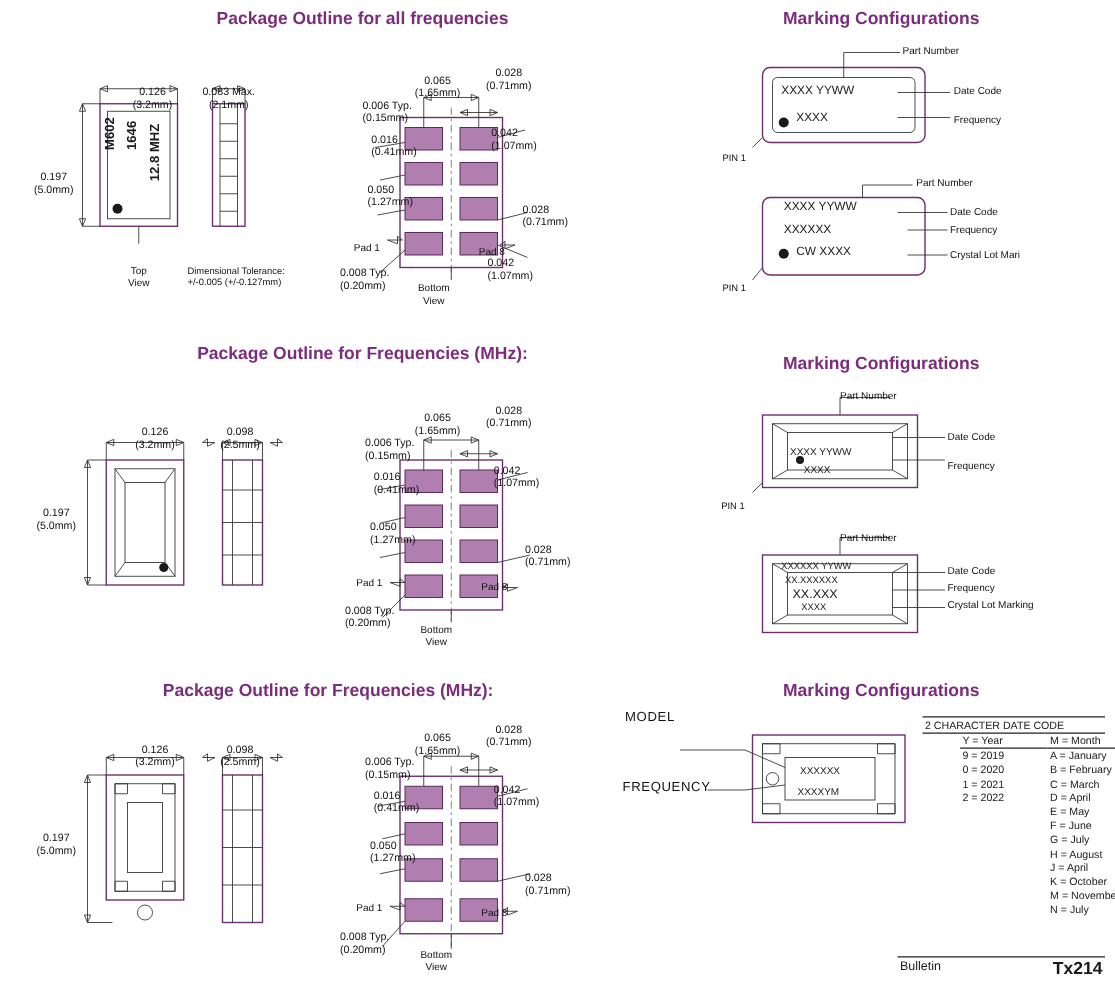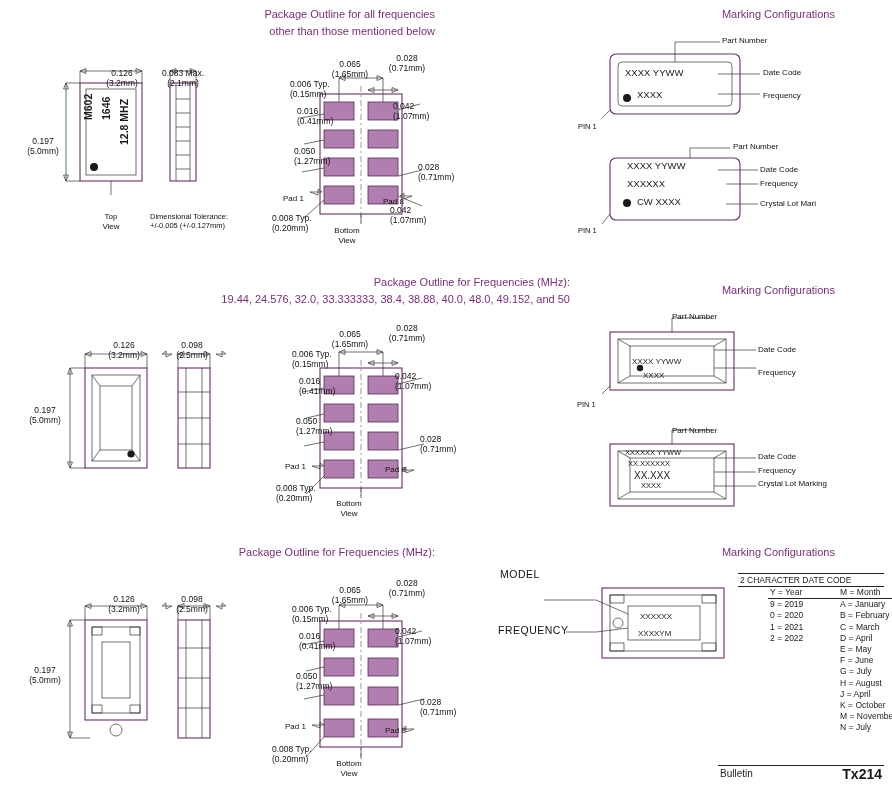--- a/index.html
+++ b/index.html
@@ -7,23 +7,23 @@
     width:892px;height:787px;
     background:#ffffff;
     font-family:"Liberation Sans", sans-serif;
     color:#1a1a1a;
     position:relative;
     overflow:hidden;
   }
   .abs{position:absolute;}
   .hdr{
     color:#7b2d7b;
-    font-weight:normal;
-    text-align:right;
-    font-size:11px;
+    font-weight:bold;
+    text-align:center;
+    font-size:14px;
     line-height:17px;
   }
   .dim{font-size:8.5px;line-height:10px;color:#111;}
   .dimc{font-size:8.5px;line-height:10px;color:#111;text-align:center;}
   .tiny{font-size:7.5px;line-height:9px;color:#111;}
   .lbl{font-size:8px;line-height:10px;color:#111;}
   .lblc{font-size:8px;line-height:10px;color:#111;text-align:center;}
   .big{font-size:10.5px;color:#111;letter-spacing:.5px;}
   svg{display:block;overflow:visible;}
   .pkgbox{fill:none;stroke:#6b2d6b;stroke-width:1.1;}
@@ -33,21 +33,20 @@
   table.dc{border-collapse:collapse;font-size:8.5px;}
   table.dc td{padding:0 2px;line-height:11.2px;vertical-align:top;white-space:nowrap;}
   .bull{font-size:10px;}
   .bullnum{font-size:14px;font-weight:bold;}
 </style>
 </head>
 <body>
 
 <div class="abs hdr" style="left:145px;top:6px;width:290px;">
   <div>Package Outline for all frequencies</div>
-  <div>other than those mentioned below</div>
 </div>
 
 <div class="abs hdr" style="left:575px;top:6px;width:260px;">Marking Configurations</div>
 
 <div class="abs" style="left:30px;top:55px;">
   <svg width="230" height="190" viewBox="0 0 230 190">
 
     <rect class="pkgbox" x="50" y="28" width="62" height="98"></rect>
     <rect class="thin" x="56" y="34" width="50" height="86"></rect>
     <circle cx="64" cy="112" r="4" fill="#1a1a1a"></circle>
@@ -223,21 +222,20 @@
 <div class="abs lbl" style="left:760px;top:165px;">Date Code</div>
 <div class="abs lbl" style="left:760px;top:179px;">Frequency</div>
 <div class="abs lbl" style="left:760px;top:199px;">Crystal Lot Mari</div>
 <div class="abs tiny" style="left:578px;top:226px;">PIN 1</div>
 <div class="abs" style="left:627px;top:160px;font-size:9.5px;">XXXX    YYWW</div>
 <div class="abs" style="left:627px;top:178px;font-size:9.5px;">XXXXXX</div>
 <div class="abs" style="left:637px;top:196px;font-size:9.5px;">CW              XXXX</div>
 
 <div class="abs hdr" style="left:10px;top:274px;width:560px;">
   <div>Package Outline for Frequencies (MHz):</div>
-  <div>19.44, 24.576, 32.0, 33.333333, 38.4, 38.88, 40.0, 48.0, 49.152, and 50</div>
 </div>
 <div class="abs hdr" style="left:575px;top:282px;width:260px;">Marking Configurations</div>
 
 <div class="abs" style="left:30px;top:330px;">
   <svg width="240" height="190" viewBox="0 0 240 190">
     <rect class="pkgbox" x="55" y="38" width="62" height="100"></rect>
     <rect class="thin" x="62" y="45" width="48" height="86"></rect>
     <rect class="thin" x="70" y="56" width="32" height="64"></rect>
     <g class="thin">
       <path d="M62 45 l8 11"></path>

